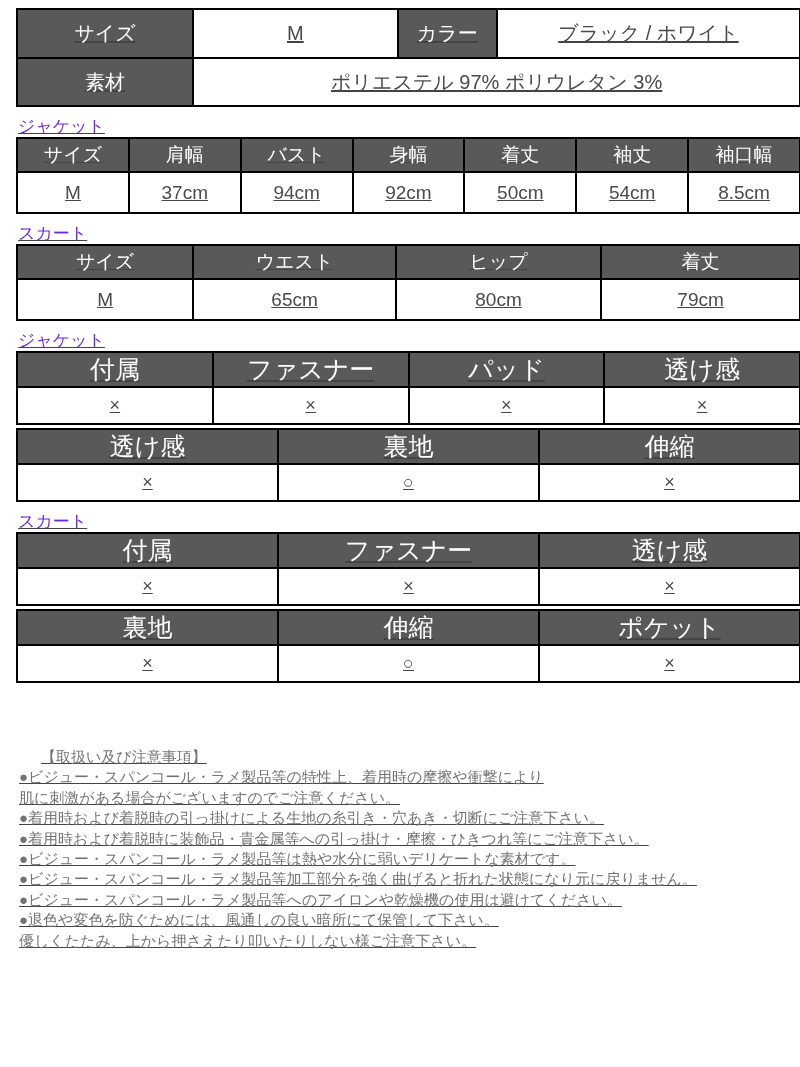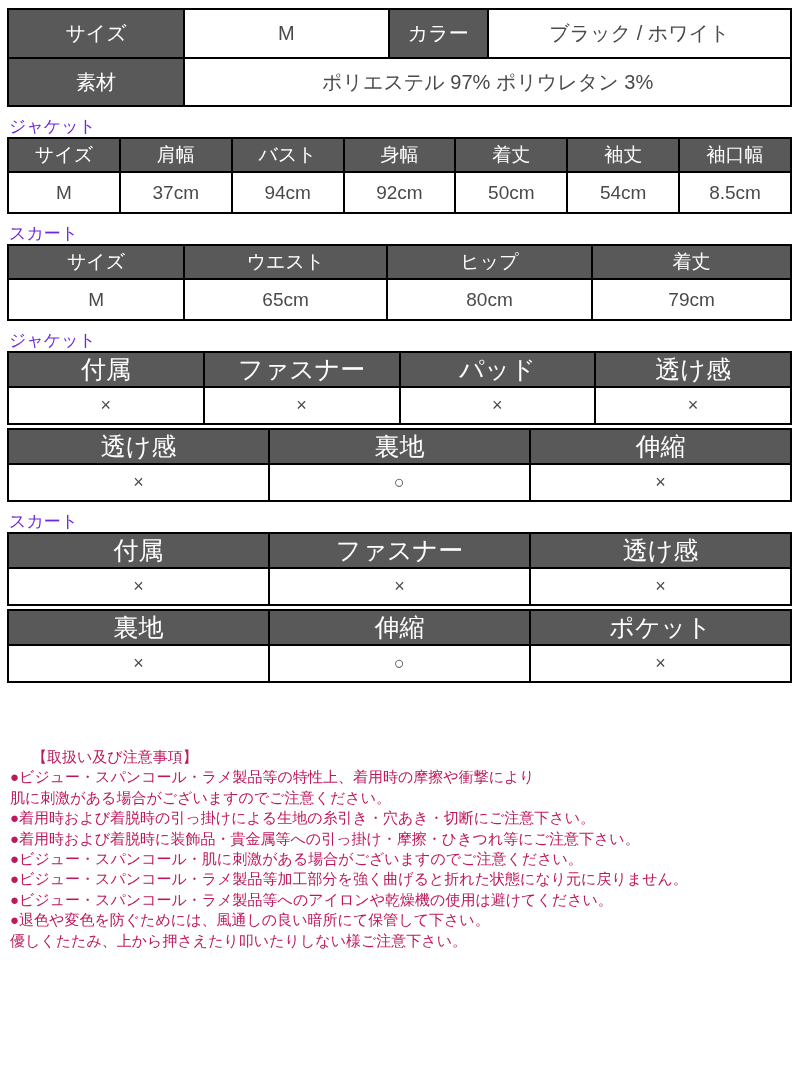--- a/index.html
+++ b/index.html
@@ -3,21 +3,21 @@
 <meta charset="utf-8">
 <style>
   html,body{margin:0;padding:0;}
   body{
     width:800px;height:1067px;
     background:#ffffff;
     font-family:"Liberation Sans","DejaVu Sans",sans-serif;
     color:#444;
     overflow:hidden;
   }
-  .page{padding:8px 7px 0 7px;}
+  .page{padding:8px 7px 0 16px;text-decoration:underline;}
   table{
     border-collapse:collapse;
     table-layout:fixed;
     width:785px;
   }
   td{
     border:2px solid #000;
     text-align:center;
     vertical-align:middle;
     padding:0;
@@ -51,21 +51,21 @@
     font-size:17px;
     color:#6d28d9;
     padding-left:2px;
   }
   .circle{font-size:22px;}
   .notes{
     margin-top:64px;
     margin-left:2px;
     font-size:15px;
     line-height:20.4px;
-    color:#be185d;
+    color:#737373;
   }
   .notes-title{padding-left:23px;}
   .note-line{padding-left:1px;}
 </style>
 </head>
 <body>
 
 <div class="page">
 
   <table class="info-table">
@@ -198,20 +198,20 @@
     </tr>
   </tbody>
     </table>
 
   <div class="notes">
     <div class="notes-title">【取扱い及び注意事項】</div>
     <div class="note-line">●ビジュー・スパンコール・ラメ製品等の特性上、着用時の摩擦や衝撃により</div>
     <div class="note-line">肌に刺激がある場合がございますのでご注意ください。</div>
     <div class="note-line">●着用時および着脱時の引っ掛けによる生地の糸引き・穴あき・切断にご注意下さい。</div>
     <div class="note-line">●着用時および着脱時に装飾品・貴金属等への引っ掛け・摩擦・ひきつれ等にご注意下さい。</div>
-    <div class="note-line">●ビジュー・スパンコール・肌に刺激がある場合がございますのでご注意ください。</div>
+    <div class="note-line">●ビジュー・スパンコール・ラメ製品等は熱や水分に弱いデリケートな素材です。</div>
     <div class="note-line">●ビジュー・スパンコール・ラメ製品等加工部分を強く曲げると折れた状態になり元に戻りません。</div>
     <div class="note-line">●ビジュー・スパンコール・ラメ製品等へのアイロンや乾燥機の使用は避けてください。</div>
     <div class="note-line">●退色や変色を防ぐためには、風通しの良い暗所にて保管して下さい。</div>
     <div class="note-line">優しくたたみ、上から押さえたり叩いたりしない様ご注意下さい。</div>
   </div>
 
 </div>
 
 </body></html>

